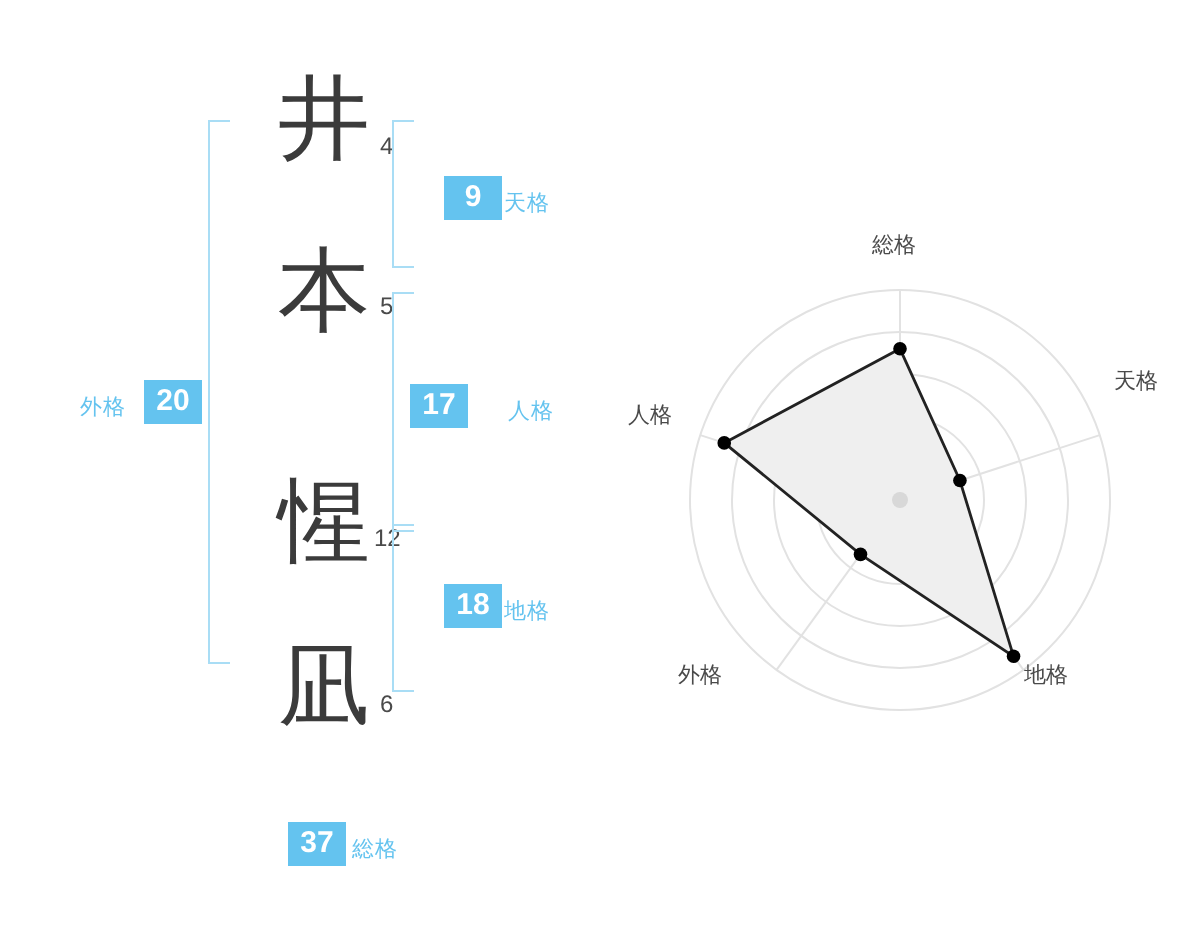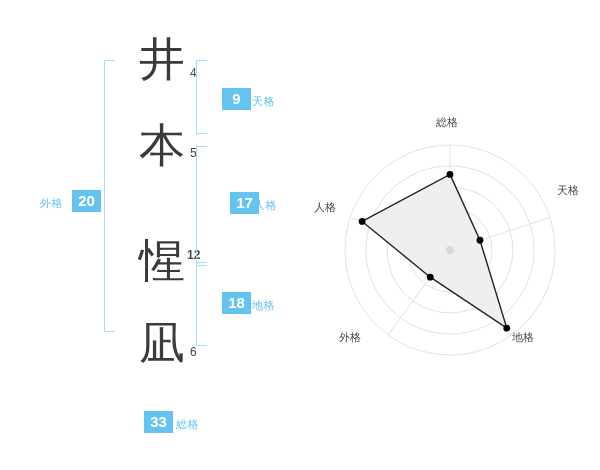--- a/index.html
+++ b/index.html
@@ -97,38 +97,38 @@
     <div class="badge-label" style="left:40px; top:196px;">外格</div>
     <div class="badge" style="left:72px; top:190px;">20</div>
 
     <div class="kanji-char" style="left:135px; top:36px;">井</div>
     <div class="stroke-num" style="left:190px; top:66px;">4</div>
 
     <div class="kanji-char" style="left:135px; top:122px;">本</div>
     <div class="stroke-num" style="left:190px; top:146px;">5</div>
 
     <div class="kanji-char" style="left:135px; top:237px;">惺</div>
-    <div class="stroke-num" style="left:187px; top:248px;font-weight:bold;">12</div>
+    <div class="stroke-num" style="left:187px; top:262px;">12</div>
 
     <div class="kanji-char" style="left:135px; top:320px;">凪</div>
     <div class="stroke-num" style="left:190px; top:345px;">6</div>
 
     <div class="bracket br-left" style="left:196px; top:60px; width:10px; height:72px;"></div>
     <div class="badge" style="left:222px; top:88px;">9</div>
     <div class="badge-label" style="left:252px; top:94px;">天格</div>
 
     <div class="bracket br-left" style="left:196px; top:146px; width:10px; height:118px;"></div>
-    <div class="badge" style="left:230px; top:192px;">17</div>
+    <div class="badge" style="left:205px; top:192px;">17</div>
     <div class="badge-label" style="left:254px; top:198px;">人格</div>
 
     <div class="bracket br-left" style="left:196px; top:262px; width:10px; height:82px;"></div>
     <div class="badge" style="left:222px; top:292px;text-align:center;">18</div>
     <div class="badge-label" style="left:252px; top:298px;">地格</div>
 
-    <div class="badge" style="left:144px; top:411px;">33</div>
+    <div class="badge" style="left:144px; top:411px;">37</div>
     <div class="badge-label" style="left:176px; top:417px;">総格</div>
   </div>
 
   <div class="radar-panel">
     <svg id="radar-svg" width="300" height="470" viewBox="0 0 300 470">
       <g id="radar-grid">
           <circle cx="150" cy="250" r="105.00" fill="none" stroke="#e2e2e2" stroke-width="1"></circle>
           <circle cx="150" cy="250" r="84.00" fill="none" stroke="#e2e2e2" stroke-width="1"></circle>
           <circle cx="150" cy="250" r="63.00" fill="none" stroke="#e2e2e2" stroke-width="1"></circle>
           <circle cx="150" cy="250" r="42.00" fill="none" stroke="#e2e2e2" stroke-width="1"></circle>

